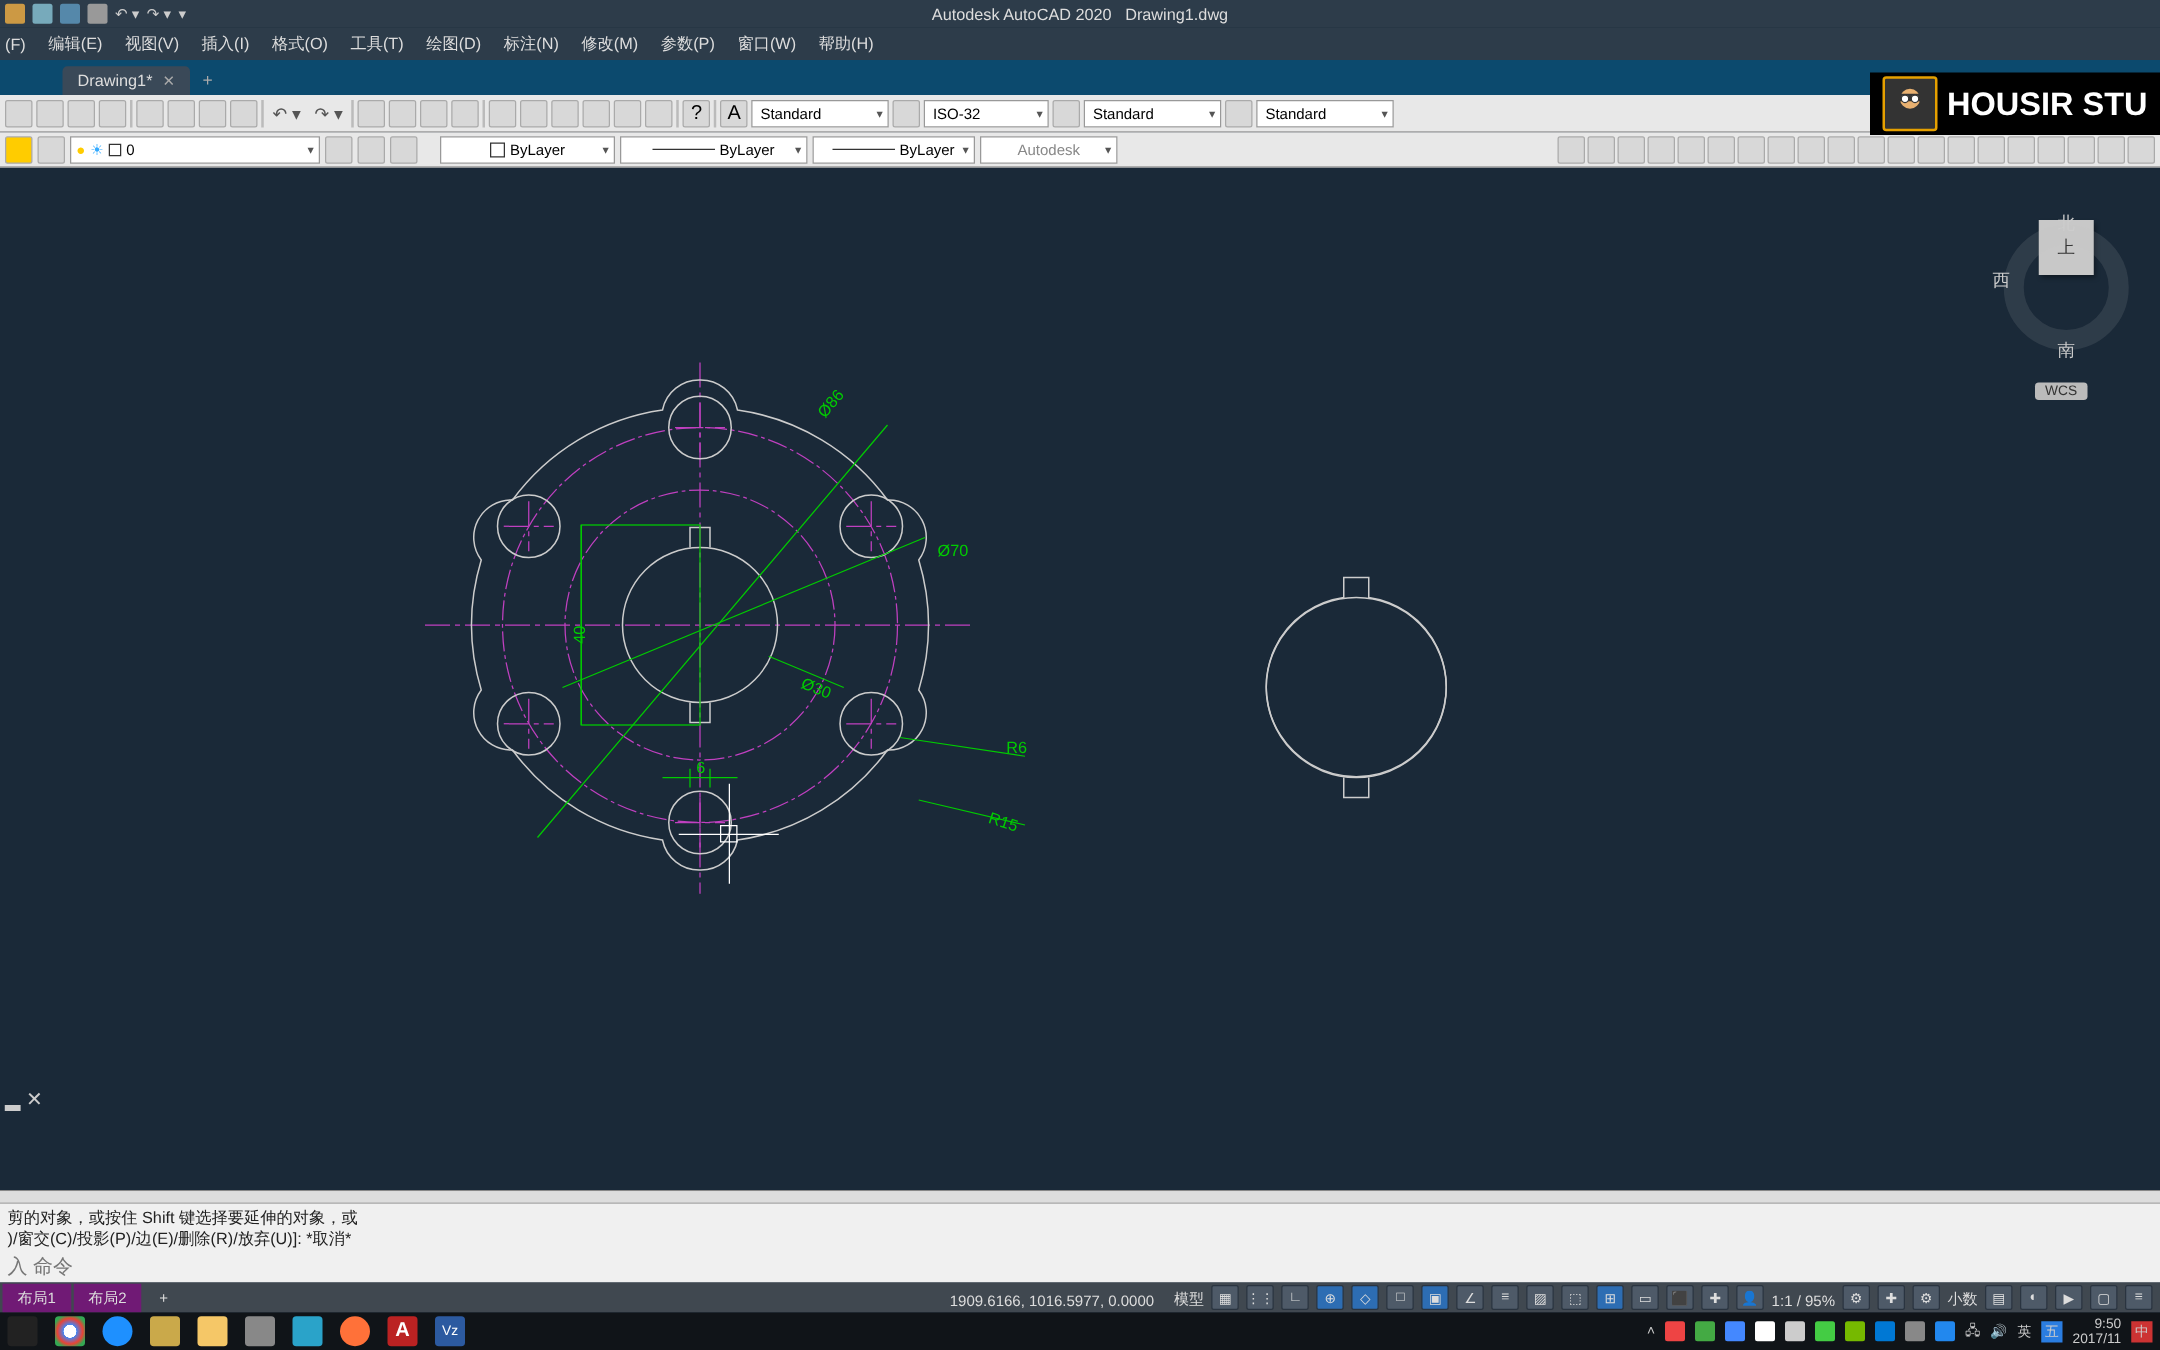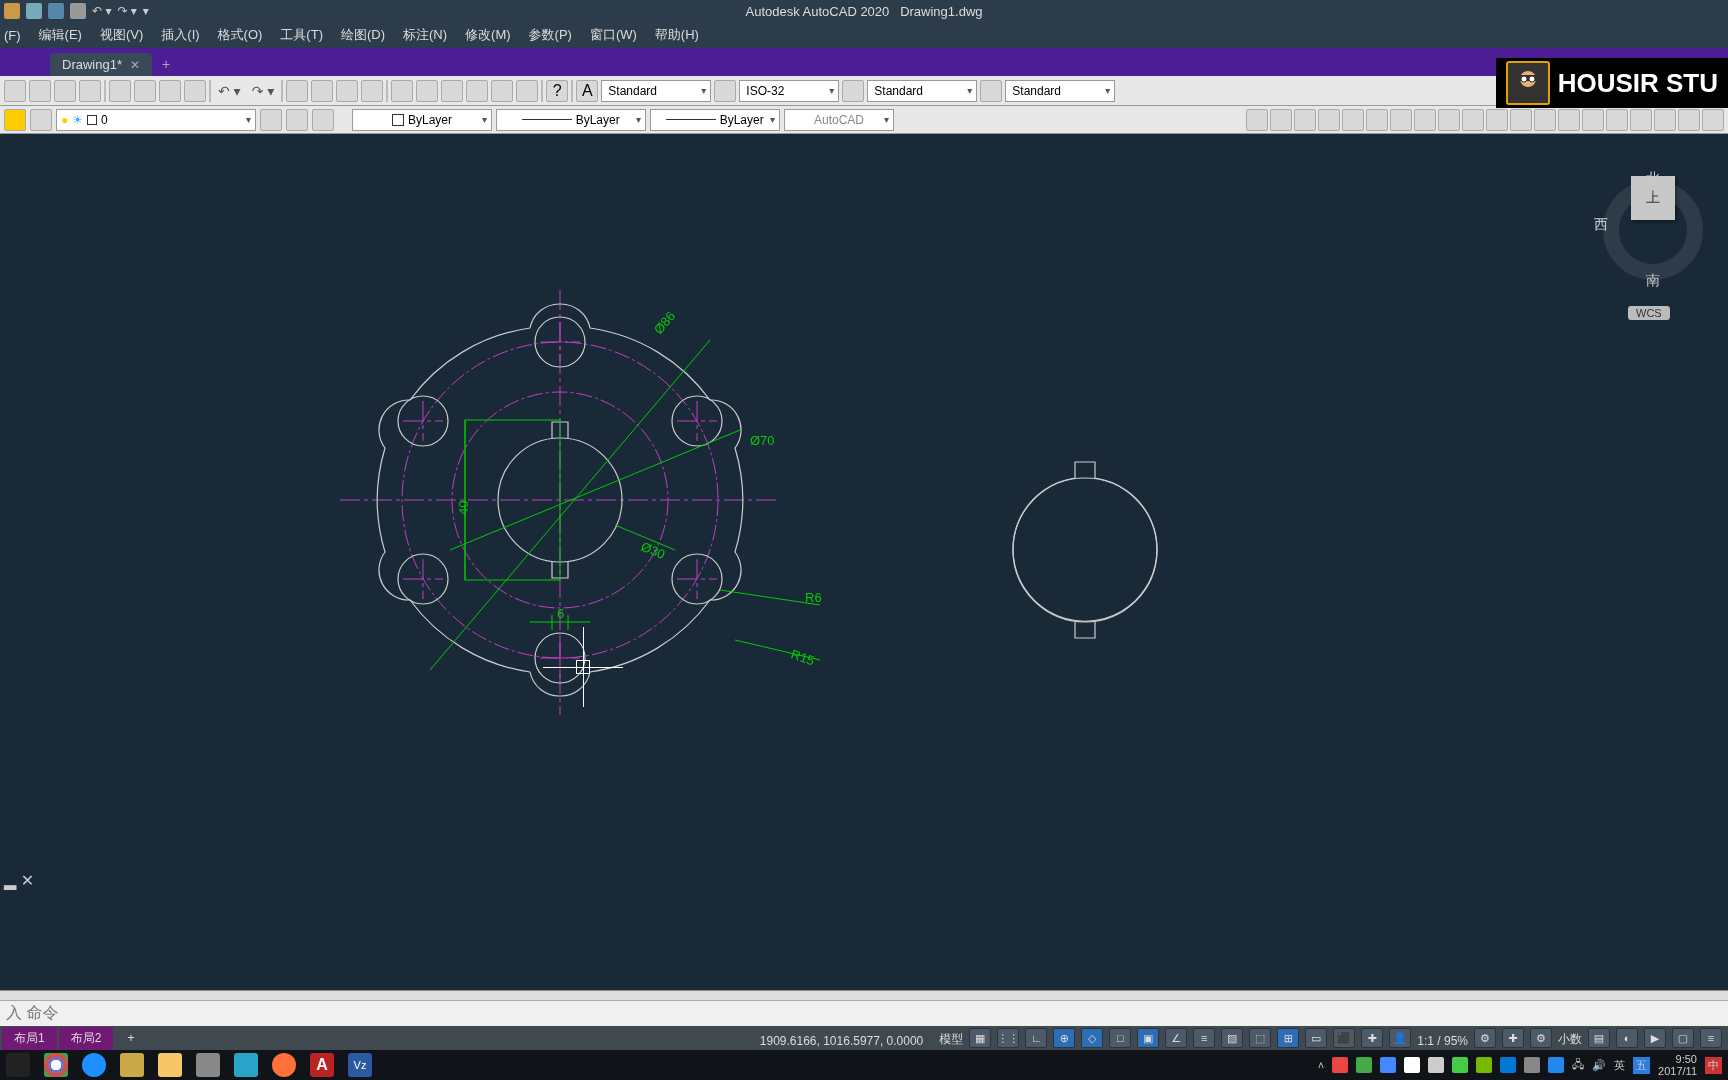--- a/index.html
+++ b/index.html
@@ -10,21 +10,21 @@
 .qat { display: flex; gap: 6px; align-items: center; }
 .qat .ico { width: 16px; height: 16px; background: #8aa; border-radius: 2px; }
 .qat .arrow { color: #ccc; font-size: 12px; }
 .title-center { position: absolute; left: 50%; transform: translateX(-50%); color: #ddd; font-size: 13px; }
 
 
 .menu-bar { height: 26px; background: #2d3c4a; display: flex; align-items: center; padding: 0 4px; gap: 18px; color: #ddd; font-size: 13px; }
 .menu-bar span { cursor: pointer; }
 
 
-.file-tabs { height: 28px; background: #4c1d95; display: flex; align-items: flex-end; padding-left: 50px; }
+.file-tabs { height: 28px; background: #0c4a6e; display: flex; align-items: flex-end; padding-left: 50px; }
 .file-tab { background: #3a4958; color: #ddd; padding: 4px 12px; font-size: 13px; border-radius: 4px 4px 0 0; display: flex; align-items: center; gap: 8px; }
 .file-tab .close { font-size: 12px; color: #aaa; }
 .tab-plus { color: #aaa; padding: 4px 10px; font-size: 14px; }
 
 
 .toolbar { height: 30px; background: #e8e8e8; display: flex; align-items: center; padding: 2px 4px; gap: 3px; border-bottom: 1px solid #999; }
 .toolbar .tbtn { width: 22px; height: 22px; background: #d8d8d8; border: 1px solid #aaa; border-radius: 2px; display:flex; align-items:center; justify-content:center; }
 .toolbar .sep { width: 2px; height: 22px; background: #bbb; }
 .toolbar .dropdown { height: 22px; background: #fff; border: 1px solid #999; padding: 0 18px 0 6px; font-size: 12px; display: flex; align-items: center; min-width: 110px; position: relative; }
 .toolbar .dropdown::after { content: "▾"; position: absolute; right: 4px; color: #555; font-size:10px;}
@@ -187,21 +187,21 @@
   <div class="pbtn"></div>
   <div class="pbtn"></div>
   <div style="width:10px"></div>
   <div class="prop-combo">
       <span class="sw"></span>
       <span>ByLayer</span>
     </div>
   <div class="prop-combo" style="flex-basis:150px"><span class="line"></span>&nbsp;<span>ByLayer</span></div>
   <div class="prop-combo" style="flex-basis:130px"><span class="line"></span>&nbsp;<span>ByLayer</span></div>
   <div class="prop-combo" style="flex-basis:110px;color:#888">
-      <span>AutoCAD</span>
+      <span>Autodesk</span>
     </div>
   <div class="dim-icons">
     <div class="d"></div>
     <div class="d"></div>
     <div class="d"></div>
     <div class="d"></div>
     <div class="d"></div>
     <div class="d"></div>
     <div class="d"></div>
     <div class="d"></div>
@@ -318,20 +318,24 @@
   <div class="w">西</div>
   <div class="cube">上</div>
   <div class="s">南</div>
   <div class="wcs">WCS</div>
 </div>
 
 <div class="cmd-close">▂ ✕</div>
 
 <div class="cmd-area">
   <div class="cmd-divider"></div>
+  <div class="cmd-history">
+    <div>剪的对象，或按住 Shift 键选择要延伸的对象，或</div>
+    <div>)/窗交(C)/投影(P)/边(E)/删除(R)/放弃(U)]:  *取消*</div>
+  </div>
   <div class="cmd-input">入 命令</div>
 </div>
 
 <div class="model-tabs">
   <div class="mtab">布局1</div>
   <div class="mtab">布局2</div>
   <div class="mtab plus">+</div>
   <div class="status-right">
     <span class="coord">1909.6166, 1016.5977, 0.0000</span>
     <span class="label">模型</span>

